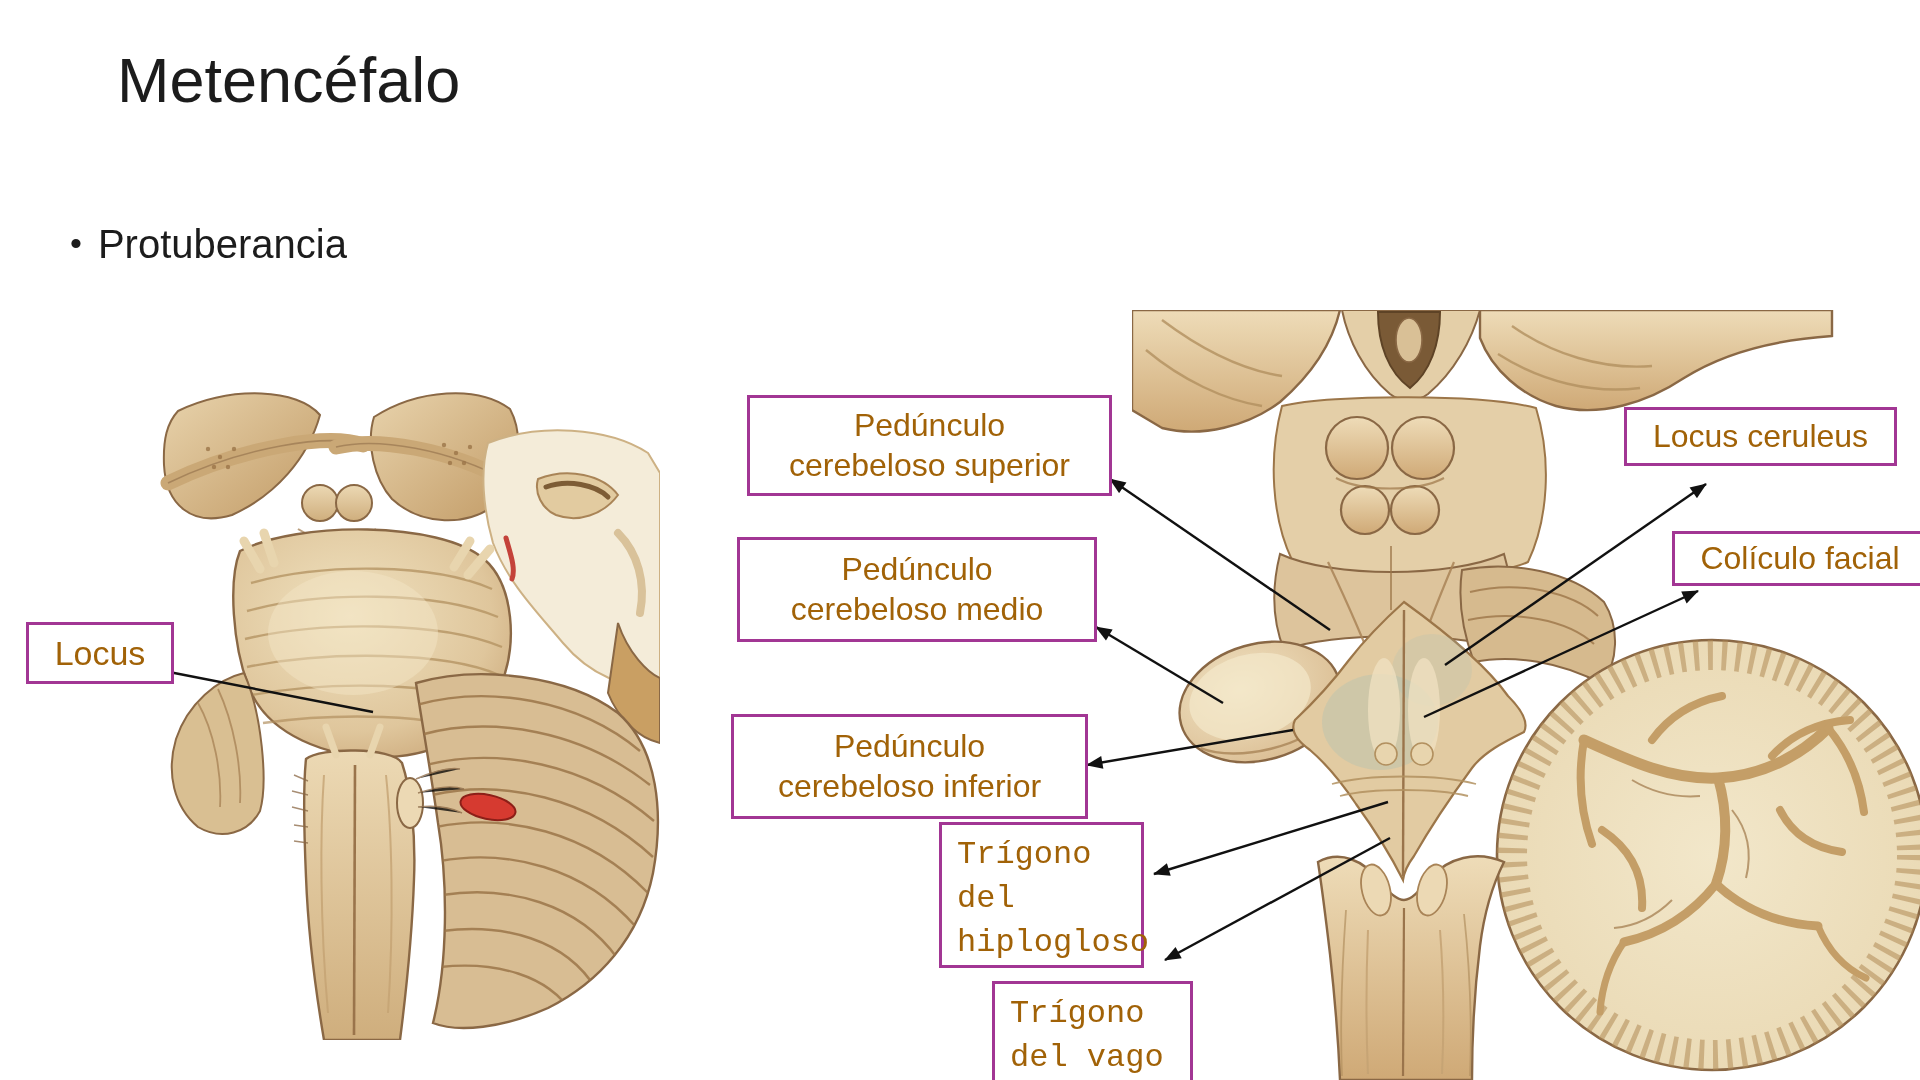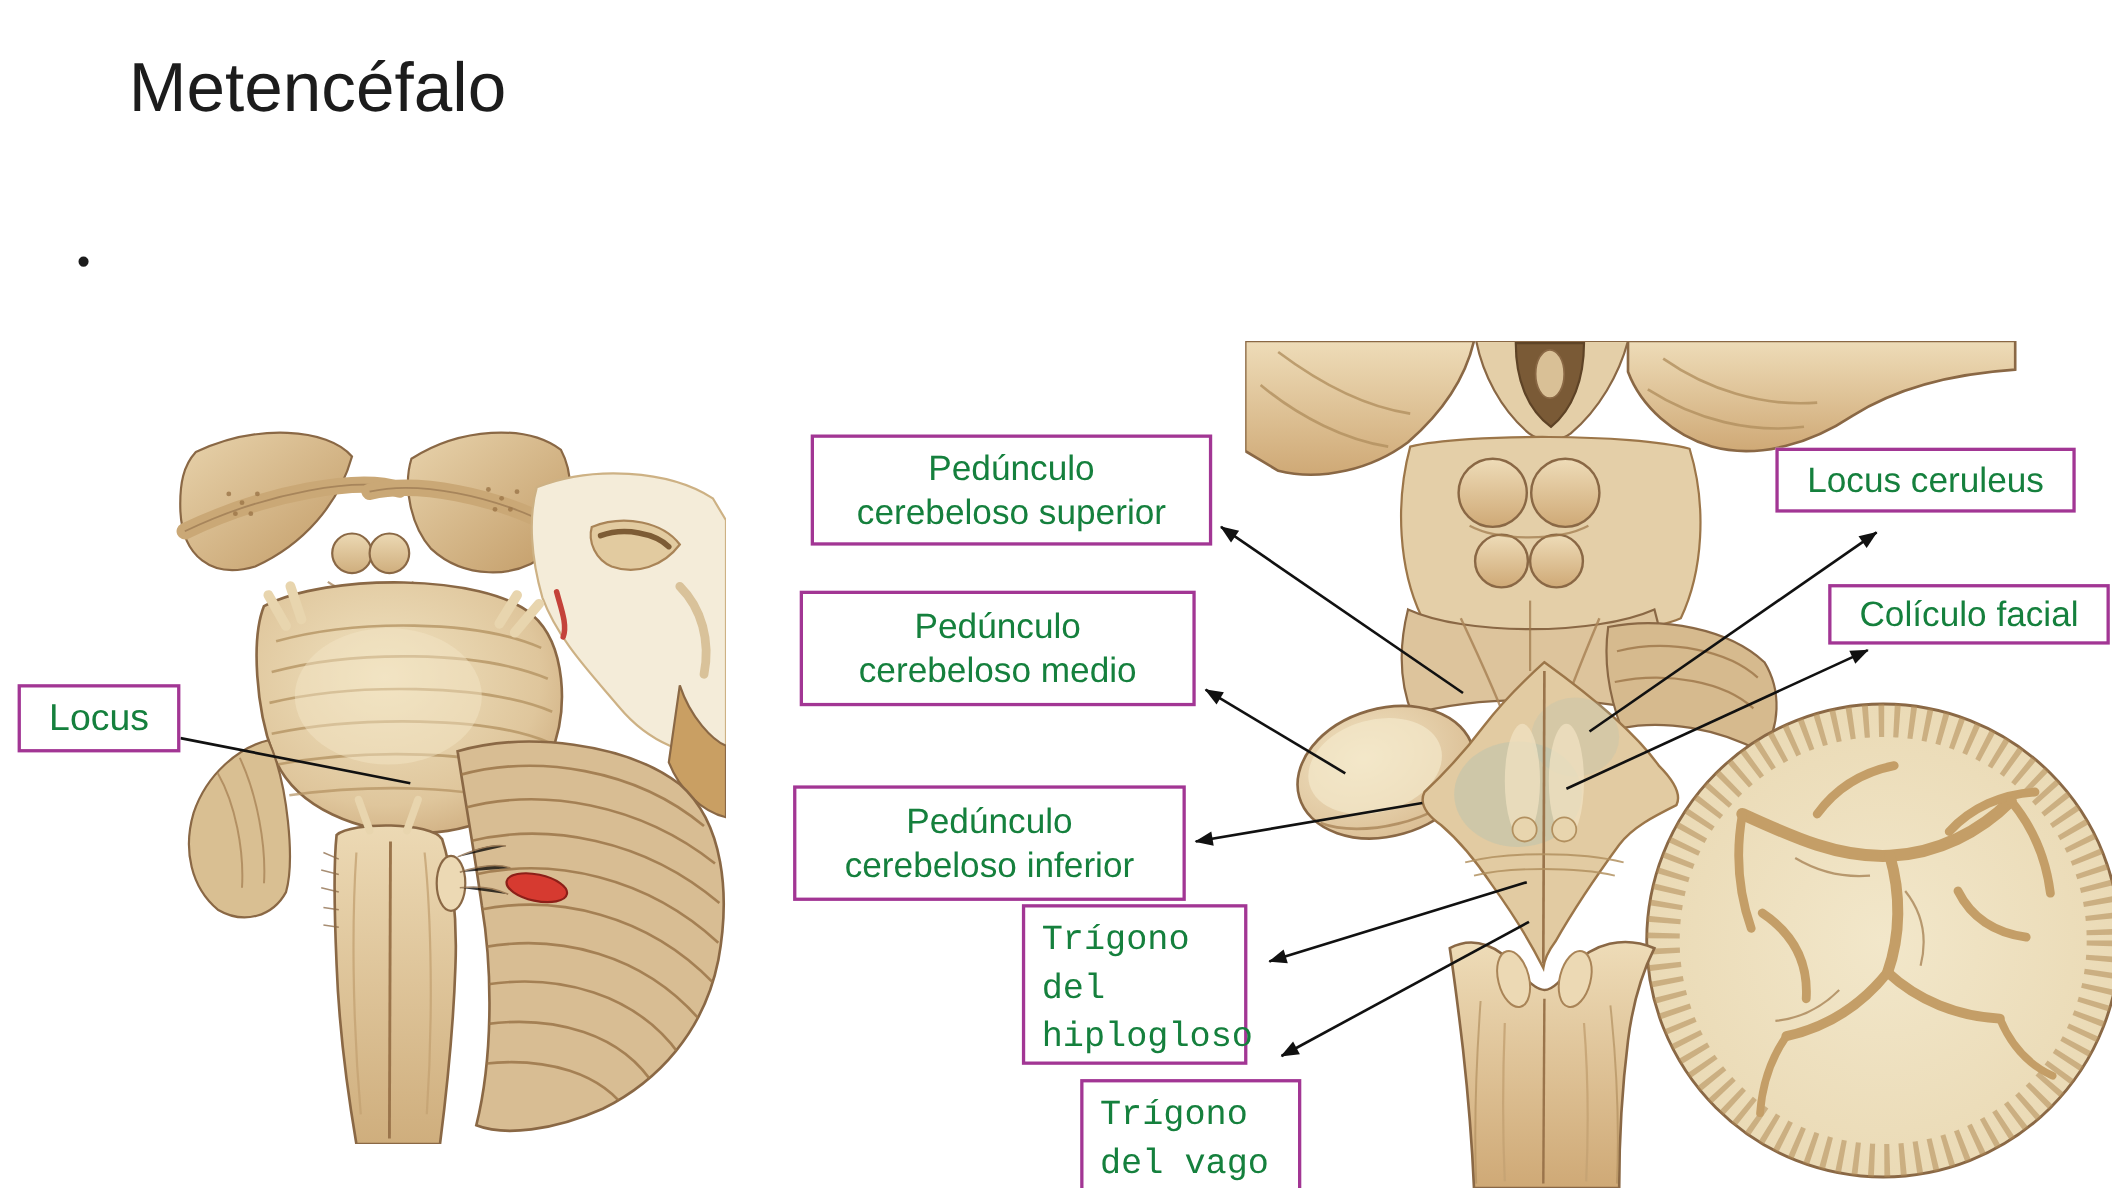--- a/index.html
+++ b/index.html
@@ -17,22 +17,22 @@
   .bullet-line{
     position:absolute;left:70px;top:222px;
     display:flex;align-items:baseline;
     font-size:40px;color:#1c1c1c;
   }
   .bullet-marker{font-size:34px;margin-right:16px;position:relative;top:-3px;}
   .label-box{
     position:absolute;box-sizing:border-box;
     background:#ffffff;border:3.5px solid #a23694;
     display:flex;align-items:center;justify-content:center;
-    color:#15803d;font-size:32px;line-height:1.24;text-align:center;
-    white-space:pre-line;z-index:5;
+    color:#a16207;font-size:32px;line-height:1.24;text-align:center;
+    white-space:pre-line;z-index:5;margin-left:10px;
   }
   .label-left{justify-content:flex-start;text-align:left;align-items:flex-start;
     padding:8px 6px 0 15px;line-height:1.38;font-family:Liberation Mono, monospace;}
   #label-puente{left:16px;top:622px;width:148px;height:62px;font-size:34px;}
   #label-ped-superior{left:737px;top:395px;width:365px;height:101px;}
   #label-ped-medio{left:727px;top:537px;width:360px;height:105px;}
   #label-ped-inferior{left:721px;top:714px;width:357px;height:105px;}
   #label-locus{left:1614px;top:407px;width:273px;height:59px;}
   #label-coliculo{left:1662px;top:531px;width:256px;height:55px;}
   #label-hipogloso{left:929px;top:822px;width:205px;height:146px;}
@@ -44,20 +44,21 @@
 </style>
 </head>
 <body>
 
 <div class="slide">
 
   <div class="title">Metencéfalo</div>
 
   <div class="bullet-line">
     <span class="bullet-marker">•</span>
+    <span>Protuberancia</span>
   </div>
 
   <svg id="illo-left" class="illo" width="512" height="657" viewBox="0 0 512 657" aria-label="ventral view of brainstem and pons with cerebellum">
     <defs>
       <linearGradient id="tanA" x1="0" y1="0" x2="0" y2="1">
         <stop offset="0" stop-color="#ecd9b4"></stop>
           <stop offset="1" stop-color="#cfae7d"></stop>
       </linearGradient>
       <linearGradient id="tanB" x1="0" y1="0" x2="1" y2="1">
         <stop offset="0" stop-color="#e8d3ac"></stop>

